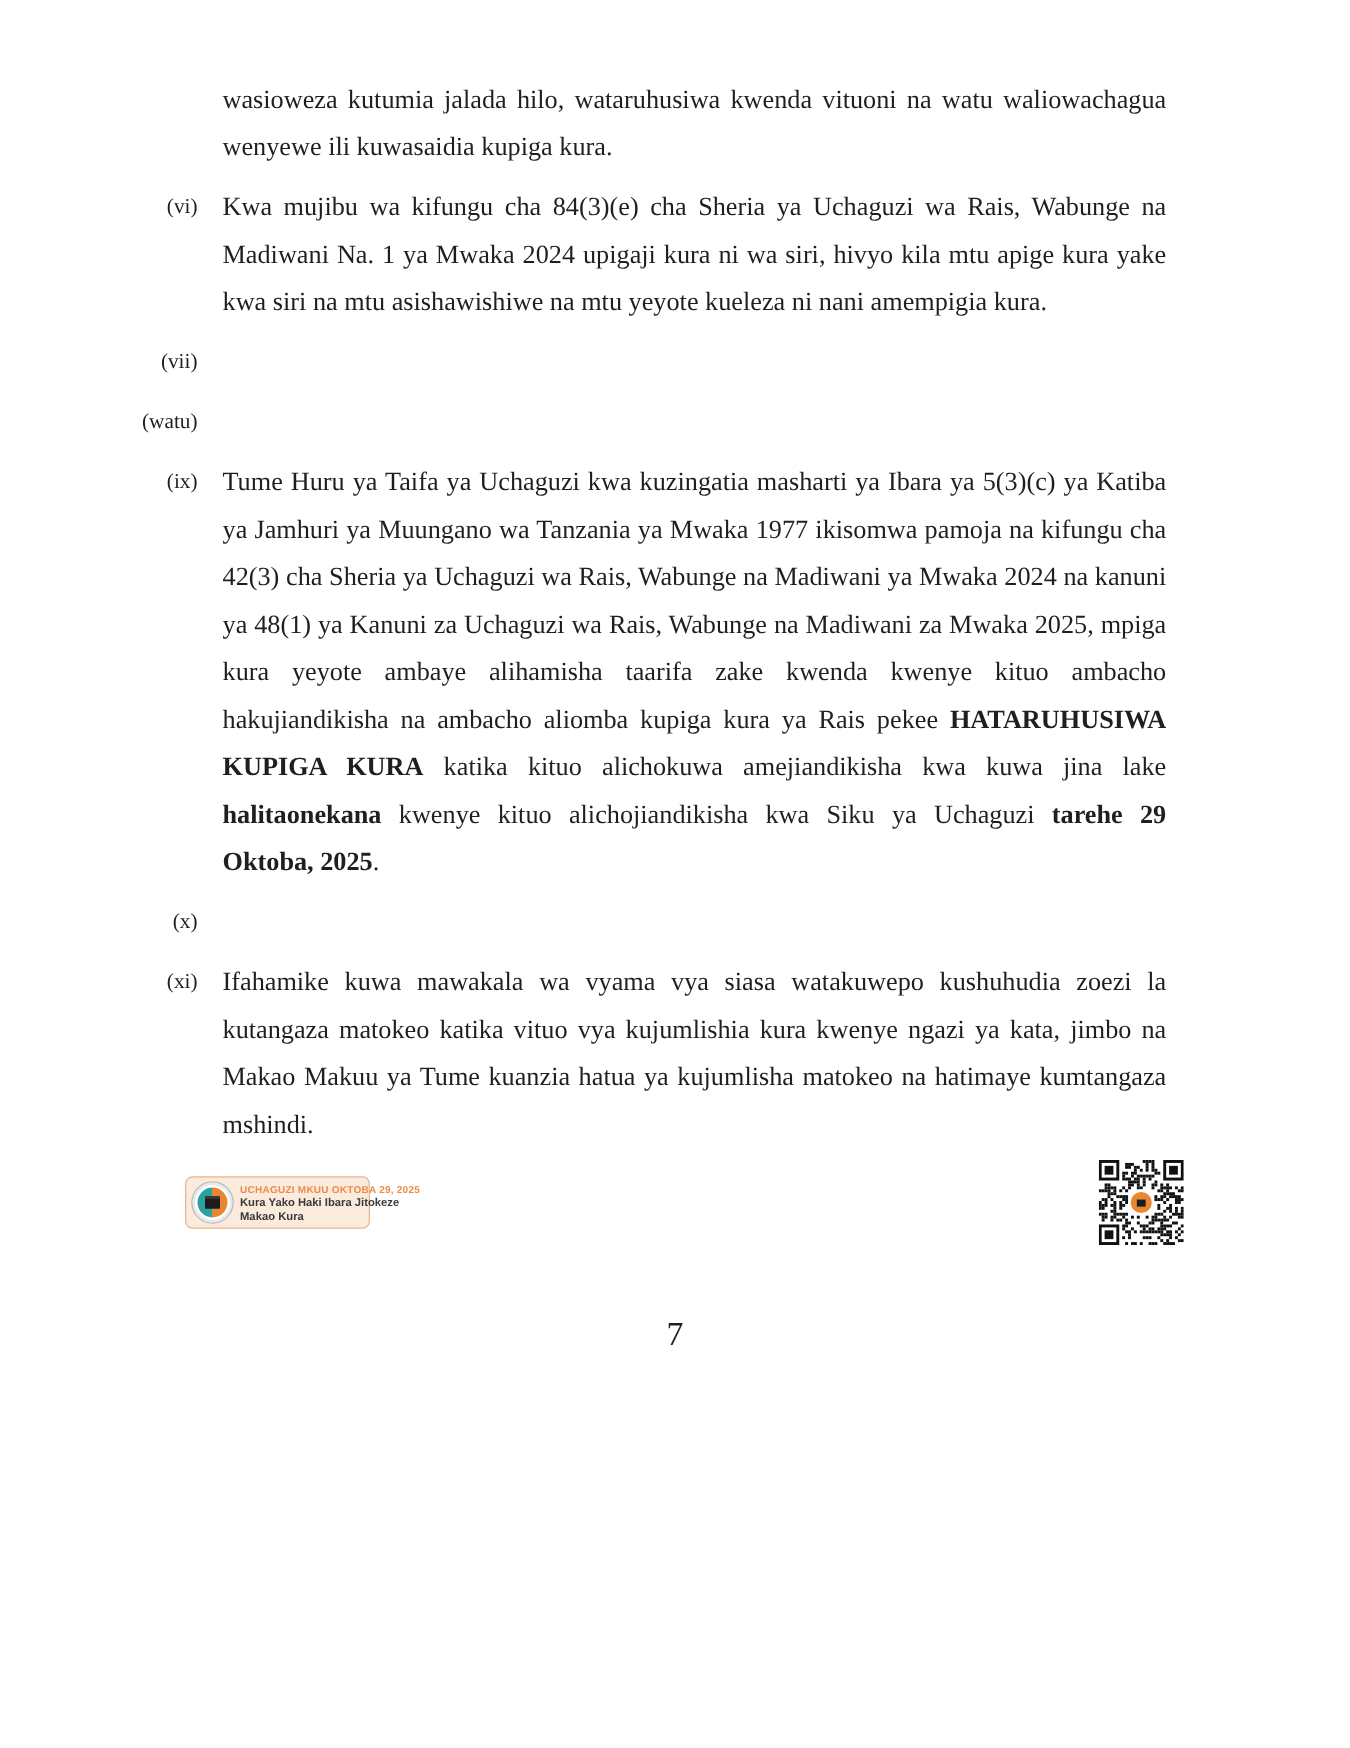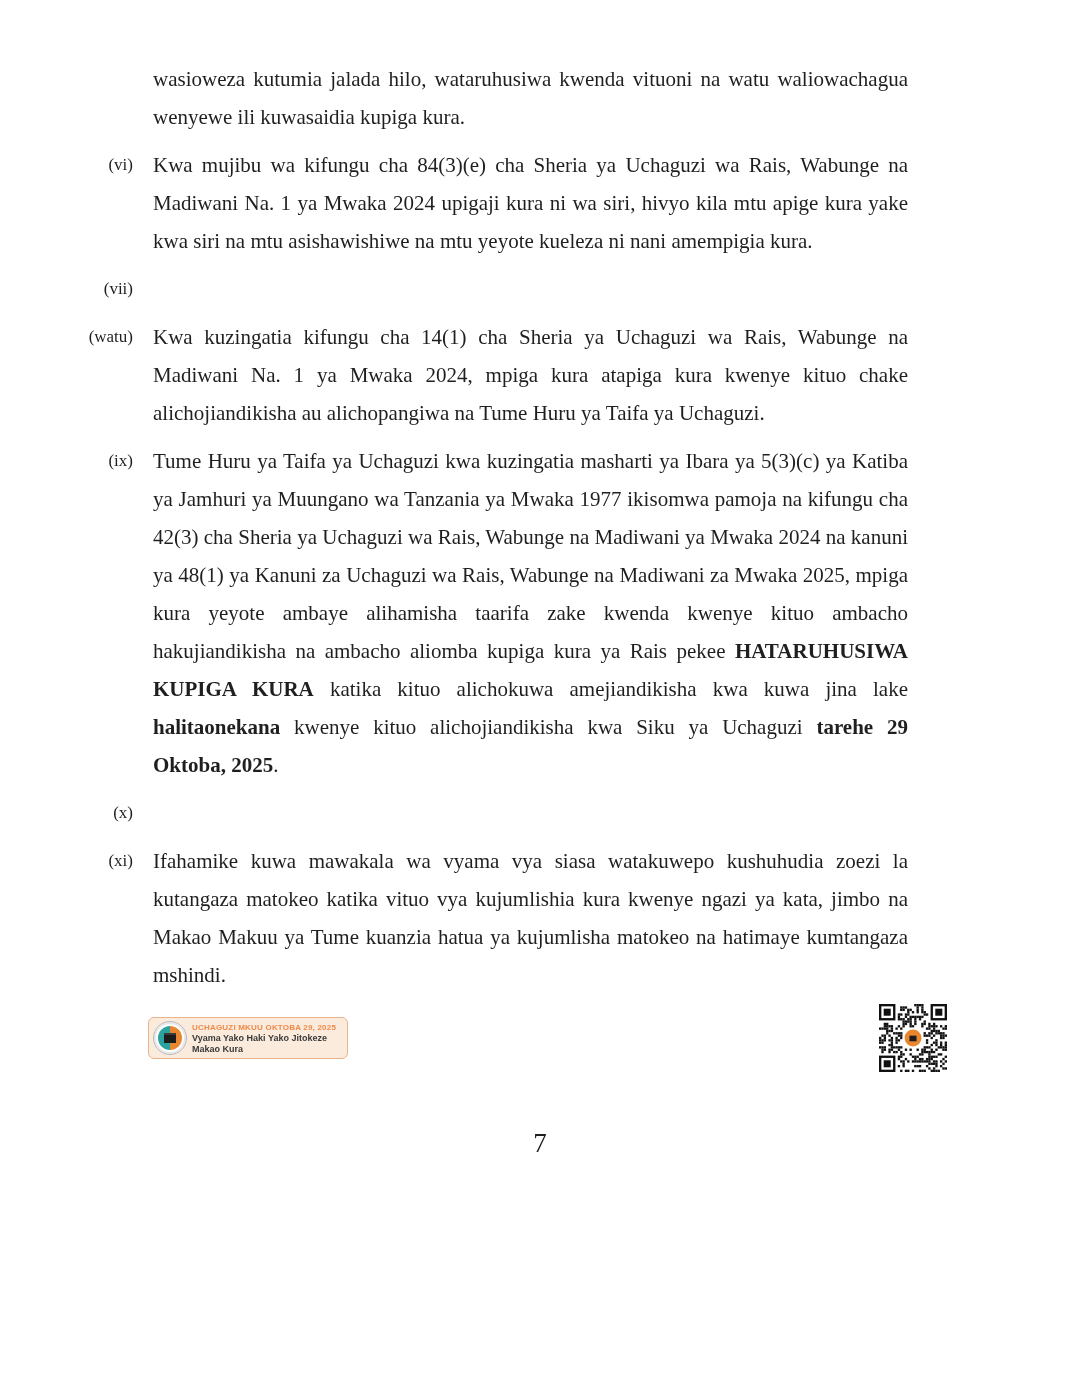--- a/index.html
+++ b/index.html
@@ -18,21 +18,21 @@
     font-family:"Liberation Serif","DejaVu Serif",serif;
     color:var(--ink);
     position:relative;
   }
   .page{
     width:1080px;height:1398px;
     padding-top:60px;
     position:relative;
   }
   .doc-body{
-    padding-left:68px;
+    padding-left:93px;
     padding-right:120px;
   }
   .row{
     display:flex;
     align-items:flex-start;
     margin-bottom:10px;
   }
   .num{
     width:65px;
     flex:0 0 65px;
@@ -54,21 +54,21 @@
   .txt .b{font-weight:bold;}
   .footer-row{
     margin-top:8px;
     margin-left:148px;
     margin-right:133px;
     display:flex;
     justify-content:space-between;
     align-items:center;
   }
   .banner{
-    width:200px;
+    width:148px;
     height:42px;
     background:var(--banner-bg);
     border:1px solid var(--banner-border);
     border-radius:6px;
     display:flex;
     align-items:center;
     padding:3px 6px 3px 4px;
   }
   .logo-circle{
     width:34px;height:34px;
@@ -145,21 +145,20 @@
     </div>
 
     <div class="row">
       <div class="num">(vii)</div>
       <div class="gap"></div>
     </div>
 
     <div class="row">
       <div class="num">(watu)</div>
       <div class="gap"></div>
-      <div class="txt"><span>Kwa kuzingatia kifungu cha 14(1) cha Sheria ya Uchaguzi wa Rais, Wabunge na Madiwani Na. 1 ya Mwaka 2024, mpiga kura atapiga kura kwenye kituo chake alichojiandikisha au alichopangiwa na Tume Huru ya Taifa ya Uchaguzi.</span></div>
     </div>
 
     <div class="row">
       <div class="num">(ix)</div>
       <div class="gap"></div>
       <div class="txt"><span>Tume Huru ya Taifa ya Uchaguzi kwa kuzingatia masharti ya Ibara ya 5(3)(c) ya Katiba ya Jamhuri ya Muungano wa Tanzania ya Mwaka 1977 ikisomwa pamoja na kifungu cha 42(3) cha Sheria ya Uchaguzi wa Rais, Wabunge na Madiwani ya Mwaka 2024 na kanuni ya 48(1) ya Kanuni za Uchaguzi wa Rais, Wabunge na Madiwani za Mwaka 2025, mpiga kura yeyote ambaye alihamisha taarifa zake kwenda kwenye kituo ambacho hakujiandikisha na ambacho aliomba kupiga kura ya Rais pekee </span><span class="b">HATARUHUSIWA KUPIGA KURA</span><span> katika kituo alichokuwa amejiandikisha kwa kuwa jina lake </span><span class="b">halitaonekana</span><span> kwenye kituo alichojiandikisha kwa Siku ya Uchaguzi </span><span class="b">tarehe 29 Oktoba, 2025</span><span>.</span></div>
     </div>
 
     <div class="row">
       <div class="num">(x)</div>
@@ -176,21 +175,21 @@
 
   <div class="footer-row">
     <div class="banner">
       <div class="logo-circle">
         <div class="logo-inner">
           <div class="logo-box"></div>
         </div>
       </div>
       <div class="banner-text">
         <div class="banner-headline">UCHAGUZI MKUU OKTOBA 29, 2025</div>
-        <div class="banner-line">Vyama Yako Haki Yako Jitokeze</div>
+        <div class="banner-line">Kura Yako Haki Ibara Jitokeze</div>
         <div class="banner-line">Makao Kura</div>
       </div>
     </div>
 
     <div class="qr">
       <svg viewBox="0 0 29 29" xmlns="http://www.w3.org/2000/svg" id="qr-svg">
           <rect x="0" y="0" width="29" height="29" fill="#ffffff"></rect>
           <rect x="0" y="0" width="7" height="7" fill="#111111"></rect>
           <rect x="1" y="1" width="5" height="5" fill="#ffffff"></rect>
           <rect x="2" y="2" width="3" height="3" fill="#111111"></rect>

